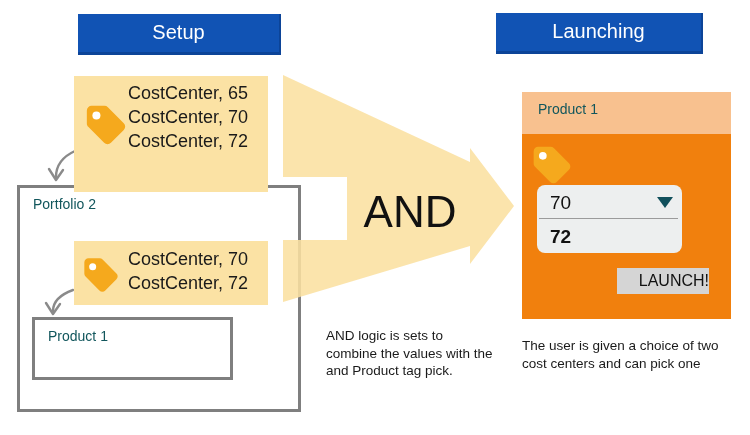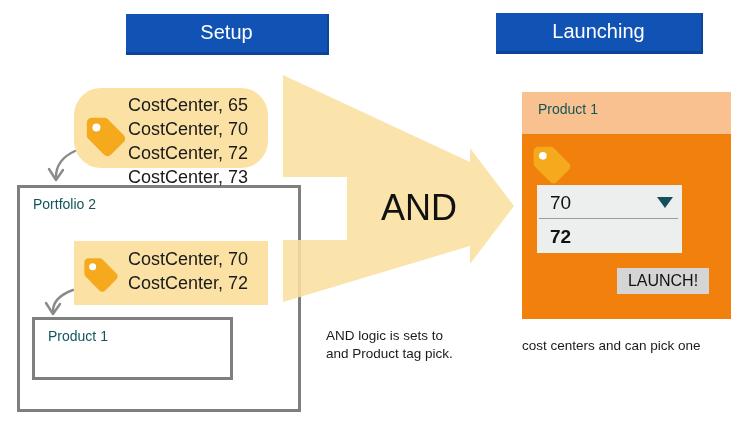--- a/index.html
+++ b/index.html
@@ -8,55 +8,55 @@
     position:relative;width:750px;height:435px;background:#ffffff;
     font-family:"Liberation Sans", sans-serif;overflow:hidden;
   }
   .abs{position:absolute;}
   
   .hdr{
     background:#1153B4;color:#fff;text-align:center;
     font-size:20px;line-height:37px;height:41px;z-index:5;
     border-right:2px solid #0C4498;border-bottom:3px solid #0C4498;
   }
-  .hdr-setup{left:78px;top:14px;width:203px;margin-left:48px;}
+  .hdr-setup{left:78px;top:14px;width:203px;}
   .hdr-launch{left:496px;top:13px;width:207px;}
   
   .tagbox{background:#FBE2A4;z-index:3;}
-  .tagbox1{left:74px;top:88px;width:194px;height:80px;border-radius:27px;}
+  .tagbox1{left:74px;top:76px;width:194px;height:116px;}
   .tagbox2{left:74px;top:241px;width:194px;height:64px;}
   .taglines{position:absolute;left:54px;top:5px;font-size:18px;line-height:24px;color:#1A1A1A;white-space:nowrap;}
   .tagicon{position:absolute;}
   
   .graybox{border:3px solid #7F7F7F;background:#fff;z-index:1;}
   .portfolio{left:17px;top:185px;width:284px;height:227px;}
   .product-left{left:32px;top:317px;width:201px;height:63px;}
   .teal-label{color:#11565C;font-size:14px;}
   .graybox .teal-label{position:absolute;left:13px;top:8px;}
   
   .overlay{position:absolute;left:0;top:0;width:750px;height:435px;z-index:2;pointer-events:none;}
-  .and-label{left:363px;top:187px;width:94px;text-align:right;font-size:36px;color:#111;z-index:4;}
+  .and-label{left:363px;top:187px;width:94px;text-align:center;font-size:44px;color:#111;z-index:4;}
   
   .caption{font-size:13.5px;color:#1A1A1A;z-index:4;white-space:nowrap;}
   .caption-left{left:326px;top:327px;line-height:17.5px;}
   .caption-right{left:522px;top:337px;line-height:18px;}
   
   .panel{left:522px;top:92px;width:209px;height:227px;background:#F1800D;z-index:1;}
   .panel-header{position:absolute;left:0;top:0;width:100%;height:42px;background:#F8C18F;}
   .panel-header .teal-label{position:absolute;left:16px;top:9px;}
   .panel-tagkey{position:absolute;left:53px;top:52px;height:44px;line-height:44px;font-size:19px;color:#101010;}
-  .dropdown{position:absolute;left:15px;top:93px;width:145px;height:68px;background:#EDEFEF;}
+  .dropdown{position:absolute;left:15px;top:93px;width:145px;height:68px;background:#EDEFEF;border-radius:8px;}
   .dd-row{position:absolute;left:0;width:100%;height:32px;font-size:19px;line-height:33px;color:#111;padding-left:13px;}
   .dd-row1{top:1px;}
   .dd-row2{top:35px;font-weight:bold;}
   .dd-divider{position:absolute;left:2px;right:4px;top:33px;border-top:1px solid #9B9B9B;}
   .dd-caret{position:absolute;right:9px;top:12px;width:0;height:0;
     border-left:8px solid transparent;border-right:8px solid transparent;border-top:11px solid #11505C;}
   .launch-btn{position:absolute;left:95px;top:176px;width:92px;height:26px;background:#D5D5D5;
-    color:#111;font-size:16px;line-height:26px;text-align:center;border:0;
+    color:#111;font-size:16px;line-height:26px;text-align:right;border:0;
     font-family:"Liberation Sans", sans-serif;padding:0;}
 </style>
 </head>
 <body>
 
 <div class="canvas">
 
   <svg class="overlay" viewBox="0 0 750 435">
     <polygon points="283,75 470,162 470,148 514,206 470,264 470,246 283,302 283,240 347,240 347,177 283,177" fill="#FAE0A0" fill-opacity="0.88"></polygon>
     <g stroke="#8A8A8A" stroke-width="2.4" fill="none" stroke-linecap="round" stroke-linejoin="round">
@@ -72,21 +72,20 @@
 
   <div class="abs tagbox tagbox1">
     <svg class="tagicon" style="left:9px;top:26px;" width="46" height="46" viewBox="0 0 24 24">
       <path d="M11.2 2H4.5A2.5 2.5 0 0 0 2 4.5v6.7c0 .66.26 1.3.73 1.77l8.3 8.3a2.5 2.5 0 0 0 3.54 0l6.7-6.7a2.5 2.5 0 0 0 0-3.54l-8.3-8.3A2.5 2.5 0 0 0 11.2 2Z" fill="#F5A91D"></path>
       <circle cx="7" cy="7" r="2.1" fill="#FFFFFF"></circle>
     </svg>
     <div class="taglines">
       <div>CostCenter, 65</div>
       <div>CostCenter, 70</div>
       <div>CostCenter, 72</div>
-      <div>CostCenter, 73</div>
     </div>
   </div>
 
   <div class="abs graybox portfolio">
     <span class="teal-label">Portfolio 2</span>
   </div>
 
   <div class="abs tagbox tagbox2">
     <svg class="tagicon" style="left:7px;top:14px;" width="40" height="40" viewBox="0 0 24 24">
       <path d="M11.2 2H4.5A2.5 2.5 0 0 0 2 4.5v6.7c0 .66.26 1.3.73 1.77l8.3 8.3a2.5 2.5 0 0 0 3.54 0l6.7-6.7a2.5 2.5 0 0 0 0-3.54l-8.3-8.3A2.5 2.5 0 0 0 11.2 2Z" fill="#F5A91D"></path>
@@ -99,23 +98,25 @@
   </div>
 
   <div class="abs graybox product-left">
     <span class="teal-label">Product 1</span>
   </div>
 
   <div class="abs and-label">AND</div>
 
   <div class="abs caption caption-left">
     <div>AND logic is sets to</div>
+    <div>combine the values with the</div>
     <div>and Product tag pick.</div>
   </div>
   <div class="abs caption caption-right">
+    <div>The user is given a choice of two</div>
     <div>cost centers and can pick one</div>
   </div>
 
   <div class="abs panel">
     <div class="panel-header">
       <span class="teal-label">Product 1</span>
     </div>
     <svg class="tagicon" style="left:8px;top:51px;" width="44" height="44" viewBox="0 0 24 24">
       <path d="M11.2 2H4.5A2.5 2.5 0 0 0 2 4.5v6.7c0 .66.26 1.3.73 1.77l8.3 8.3a2.5 2.5 0 0 0 3.54 0l6.7-6.7a2.5 2.5 0 0 0 0-3.54l-8.3-8.3A2.5 2.5 0 0 0 11.2 2Z" fill="#F5A91D"></path>
       <circle cx="7" cy="7" r="2.1" fill="#FFFFFF"></circle>

